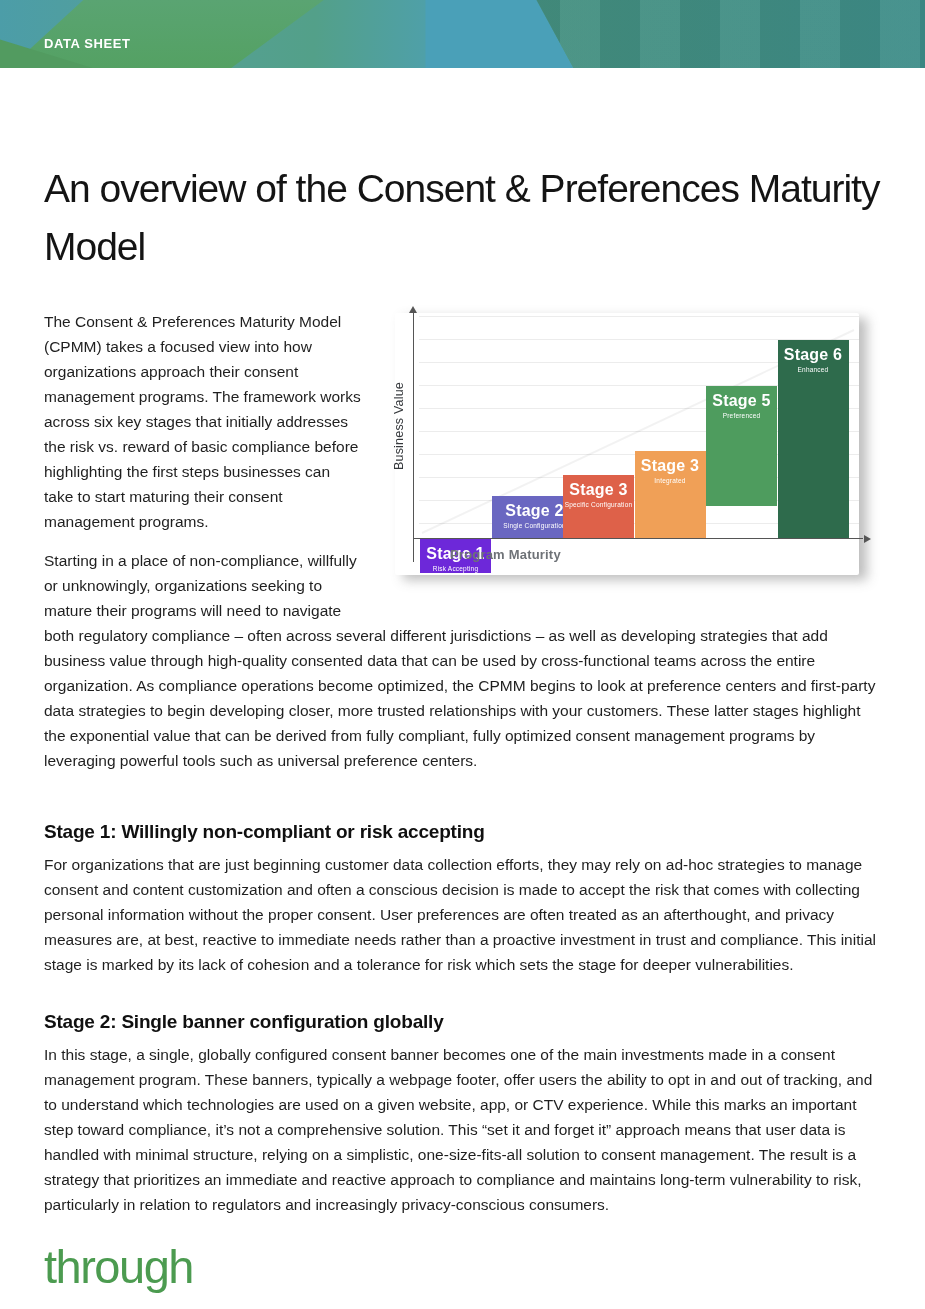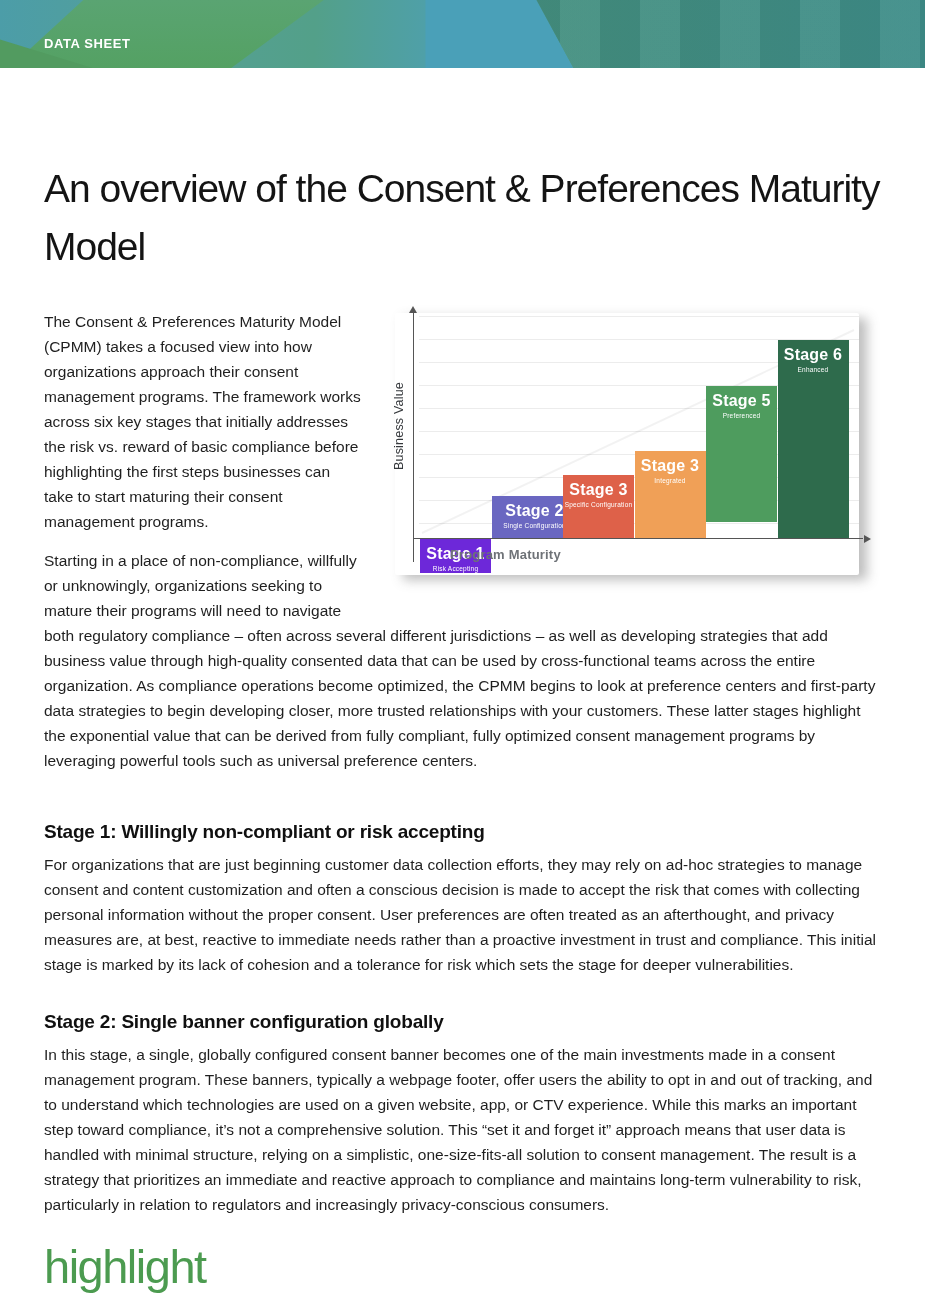--- a/index.html
+++ b/index.html
@@ -89,21 +89,21 @@
               <div class="bar-sub">Single Configuration</div>
             </div>
             <div class="bar" style="left: 174px; width: 71px; height: 63px; top: 170px; background: rgb(222, 97, 73);">
               <div class="bar-title">Stage 3</div>
               <div class="bar-sub">Specific Configuration</div>
             </div>
             <div class="bar" style="left: 245.5px; width: 71px; height: 87px; top: 146px; background: rgb(240, 160, 87);">
               <div class="bar-title">Stage 3</div>
               <div class="bar-sub">Integrated</div>
             </div>
-            <div class="bar" style="left: 317px; width: 71px; height: 136px; top: 81px; background: rgb(78, 156, 94);">
+            <div class="bar" style="left: 317px; width: 71px; height: 120px; top: 81px; background: rgb(78, 156, 94);">
               <div class="bar-title">Stage 5</div>
               <div class="bar-sub">Preferenced</div>
             </div>
             <div class="bar" style="left: 388.5px; width: 71px; height: 198px; top: 35px; background: rgb(46, 107, 76);">
               <div class="bar-title">Stage 6</div>
               <div class="bar-sub">Enhanced</div>
             </div>
           </div>
         <div class="y-axis"></div>
         <div class="x-axis"></div>
@@ -116,16 +116,16 @@
       <p class="body-text">The Consent &amp; Preferences Maturity Model (CPMM) takes a focused view into how organizations approach their consent management programs. The framework works across six key stages that initially addresses the risk vs. reward of basic compliance before highlighting the first steps businesses can take to start maturing their consent management programs.</p>
       <p class="body-text">Starting in a place of non-compliance, willfully or unknowingly, organizations seeking to mature their programs will need to navigate both regulatory compliance – often across several different jurisdictions – as well as developing strategies that add business value through high-quality consented data that can be used by cross-functional teams across the entire organization. As compliance operations become optimized, the CPMM begins to look at preference centers and first-party data strategies to begin developing closer, more trusted relationships with your customers. These latter stages highlight the exponential value that can be derived from fully compliant, fully optimized consent management programs by leveraging powerful tools such as universal preference centers.</p>
     </div>
 
     <h2 class="section-heading">Stage 1: Willingly non-compliant or risk accepting</h2>
     <p class="body-text">For organizations that are just beginning customer data collection efforts, they may rely on ad-hoc strategies to manage consent and content customization and often a conscious decision is made to accept the risk that comes with collecting personal information without the proper consent. User preferences are often treated as an afterthought, and privacy measures are, at best, reactive to immediate needs rather than a proactive investment in trust and compliance. This initial stage is marked by its lack of cohesion and a tolerance for risk which sets the stage for deeper vulnerabilities.</p>
 
     <h2 class="section-heading">Stage 2: Single banner configuration globally</h2>
     <p class="body-text">In this stage, a single, globally configured consent banner becomes one of the main investments made in a consent management program. These banners, typically a webpage footer, offer users the ability to opt in and out of tracking, and to understand which technologies are used on a given website, app, or CTV experience. While this marks an important step toward compliance, it’s not a comprehensive solution. This “set it and forget it” approach means that user data is handled with minimal structure, relying on a simplistic, one-size-fits-all solution to consent management. The result is a strategy that prioritizes an immediate and reactive approach to compliance and maintains long-term vulnerability to risk, particularly in relation to regulators and increasingly privacy-conscious consumers.</p>
 
-    <div class="footer-logo">highlight</div>
+    <div class="footer-logo">through</div>
   </div>
 
 </div>
 
 </body></html>

